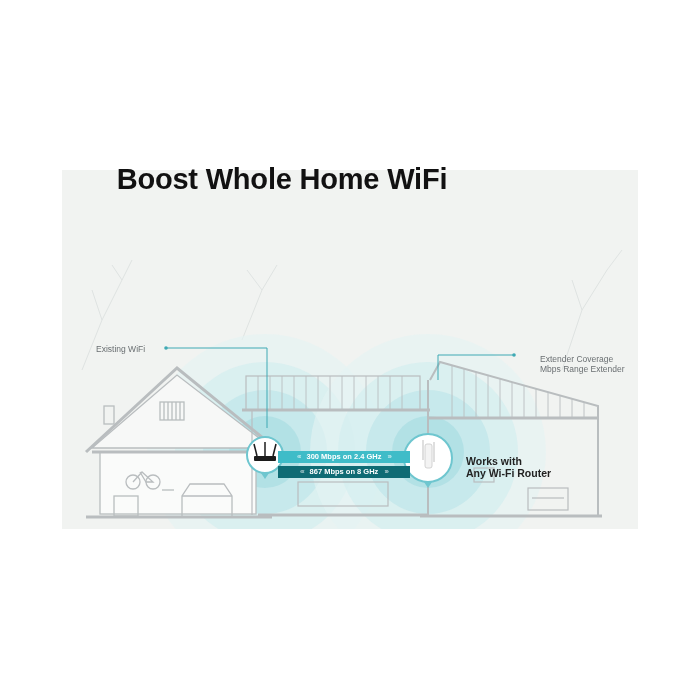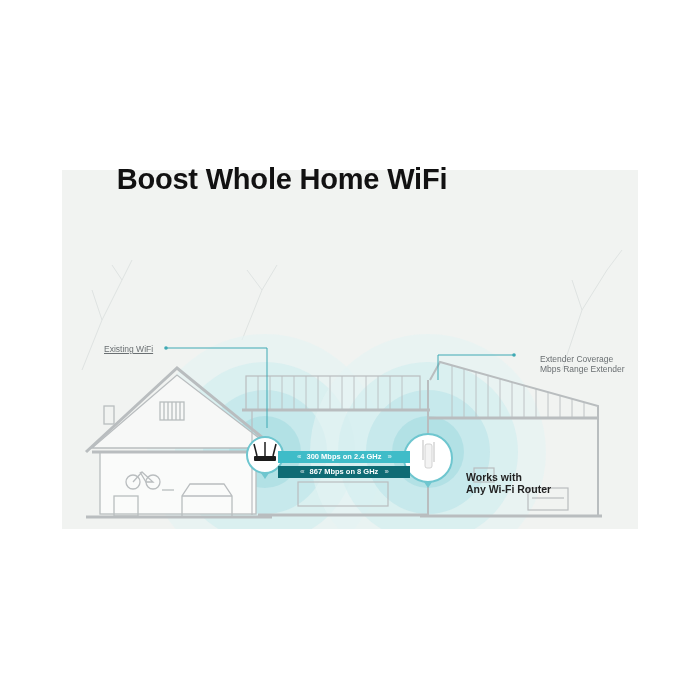--- a/index.html
+++ b/index.html
@@ -1,27 +1,27 @@
 <!DOCTYPE html>
 <html><head>
 <meta charset="utf-8">
 <style>
   html,body{margin:0;padding:0;background:#ffffff;}
   body{width:700px;height:700px;position:relative;overflow:hidden;font-family:"Liberation Sans",sans-serif;}
   .panel{position:absolute;left:62px;top:170px;width:576px;height:359px;background:#f1f3f1;overflow:hidden;}
   .title{position:absolute;left:0;top:163px;width:564px;text-align:center;font-weight:bold;font-size:29px;color:#111;letter-spacing:-0.2px;}
   .illus{position:absolute;left:62px;top:170px;}
   .label{position:absolute;font-size:8.5px;color:#6a6f72;line-height:10px;}
-  .label-existing{left:104px;top:344px;text-decoration:underline;}
+  .label-existing{left:96px;top:344px;}
   .label-boosted{left:540px;top:354px;}
   .band{position:absolute;height:12px;font-size:7.5px;font-weight:bold;color:#fff;line-height:12px;text-align:center;}
   .band-24{left:278px;top:451px;width:132px;background:#3fbcc8;}
   .band-5{left:278px;top:466px;width:132px;background:#0f6b74;}
   .band .chev{color:rgba(255,255,255,0.6);font-size:6.5px;margin:0 6px;letter-spacing:-1px;}
-  .works{position:absolute;left:466px;top:471px;font-size:10.5px;font-weight:bold;color:#222;line-height:12px;}
+  .works{position:absolute;left:466px;top:455px;font-size:10.5px;font-weight:bold;color:#222;line-height:12px;}
 </style>
 </head>
 <body>
 
 <div class="panel"></div>
 
 <svg class="illus" width="576" height="359" viewBox="0 0 576 359">
   <defs>
     <radialGradient id="sig" cx="50%" cy="50%" r="50%">
       <stop offset="0%" stop-color="#8fd3dc" stop-opacity="0.55"></stop>

